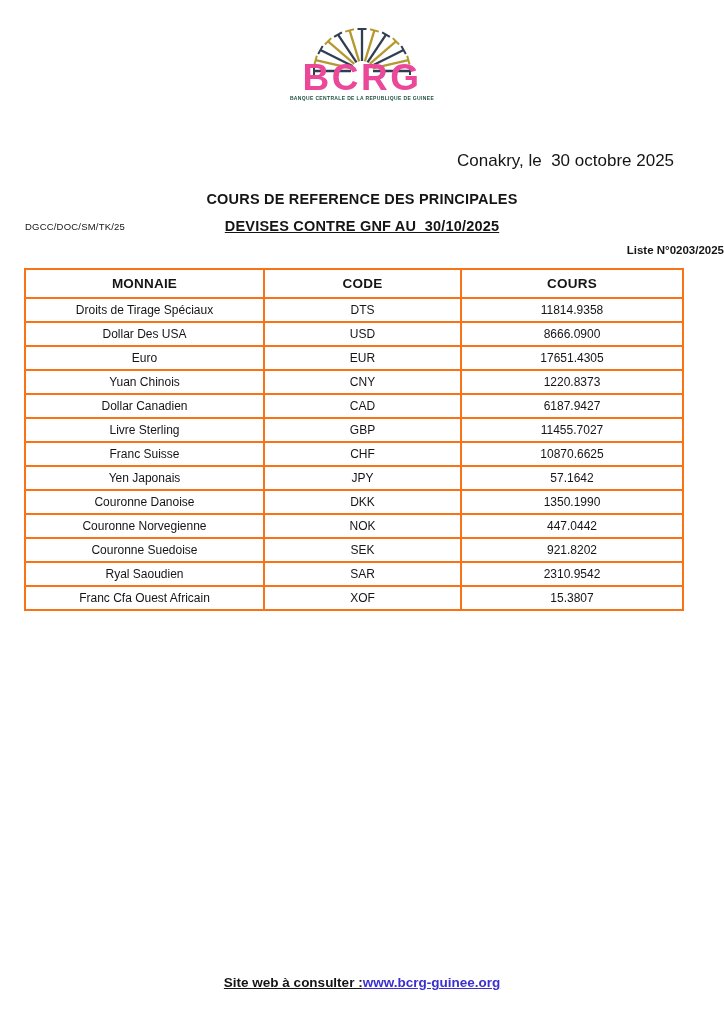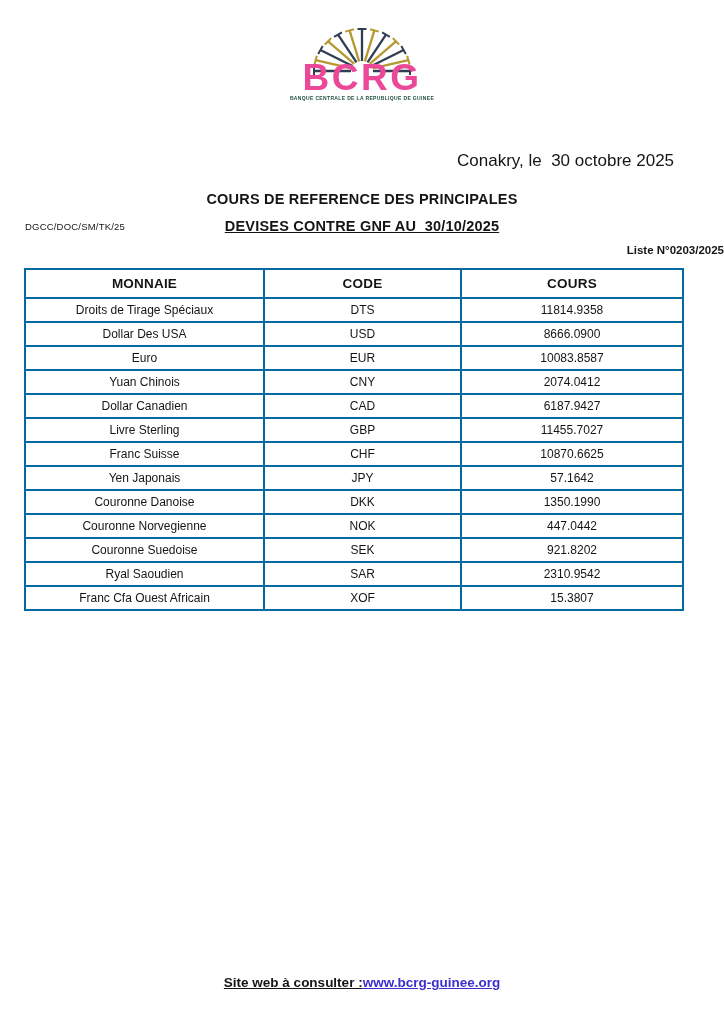--- a/index.html
+++ b/index.html
@@ -39,21 +39,21 @@
   }
   .title-line1{font-size:14.5px;font-weight:bold;letter-spacing:0.2px;}
   .title-line2{font-size:14.5px;font-weight:bold;letter-spacing:0.2px;margin-top:11px;white-space:pre;text-decoration:underline;}
   .subtitle{font-size:11.5px;font-weight:bold;margin-top:10px;text-align:right;}
   
   .rates-table{
     position:absolute;top:268px;left:24px;
     width:652px;border-collapse:collapse;table-layout:fixed;
   }
   .rates-table th,.rates-table td{
-    border:2px solid #0369a1;
+    border:2px solid #f97316;
     text-align:center;vertical-align:middle;
     padding:0;
   }
   .rates-table th{
     height:27px;font-size:13.5px;font-weight:bold;letter-spacing:0.2px;
   }
   .rates-table td{
     height:22px;font-size:12px;font-weight:normal;
   }
   .col-monnaie{width:237px;}
@@ -128,26 +128,26 @@
         <td>11814.9358</td>
       </tr>
       <tr>
         <td>Dollar Des USA</td>
         <td>USD</td>
         <td>8666.0900</td>
       </tr>
       <tr>
         <td>Euro</td>
         <td>EUR</td>
-        <td>10083.8587</td>
+        <td>17651.4305</td>
       </tr>
       <tr>
         <td>Yuan Chinois</td>
         <td>CNY</td>
-        <td>2074.0412</td>
+        <td>1220.8373</td>
       </tr>
       <tr>
         <td>Dollar Canadien</td>
         <td>CAD</td>
         <td>6187.9427</td>
       </tr>
       <tr>
         <td>Livre Sterling</td>
         <td>GBP</td>
         <td>11455.7027</td>

